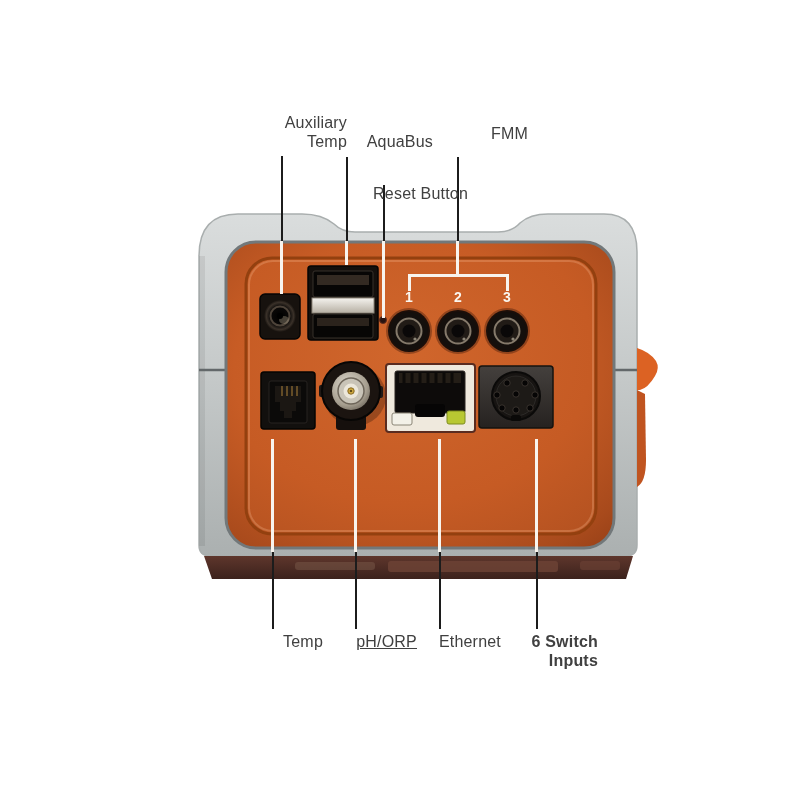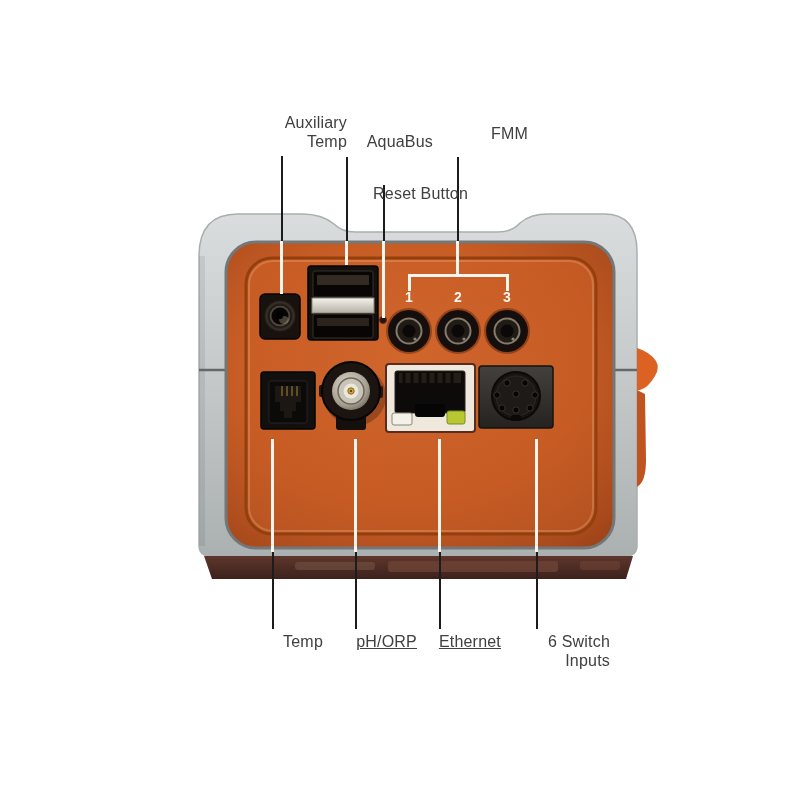--- a/index.html
+++ b/index.html
@@ -224,19 +224,19 @@
   <div class="lbl" style="left:217px;top:113px;width:130px;">
     <div>Auxiliary</div>
     <div>Temp</div>
   </div>
   <div class="lbl" style="left:283px;top:132px;width:130px;padding-left:20px;">AquaBus</div>
   <div class="lbl" style="left:338px;top:160px;width:130px;margin-top:24px;">Reset Button</div>
   <div class="lbl" style="left:398px;top:124px;width:130px;">FMM</div>
 
   <div class="lbl" style="left:203px;top:632px;width:120px;">Temp</div>
   <div class="lbl" style="left:297px;top:632px;width:120px;text-decoration:underline;">pH/ORP</div>
-  <div class="lbl" style="left:381px;top:632px;width:120px;text-decoration:underline;">Ethernet</div>
-  <div class="lbl" style="left:490px;top:632px;width:120px;">
+  <div class="lbl" style="left:381px;top:632px;width:120px;">Ethernet</div>
+  <div class="lbl" style="left:478px;top:632px;width:120px;font-weight:bold;">
     <div>6 Switch</div>
     <div>Inputs</div>
   </div>
 
 </div>
 
 </body></html>

